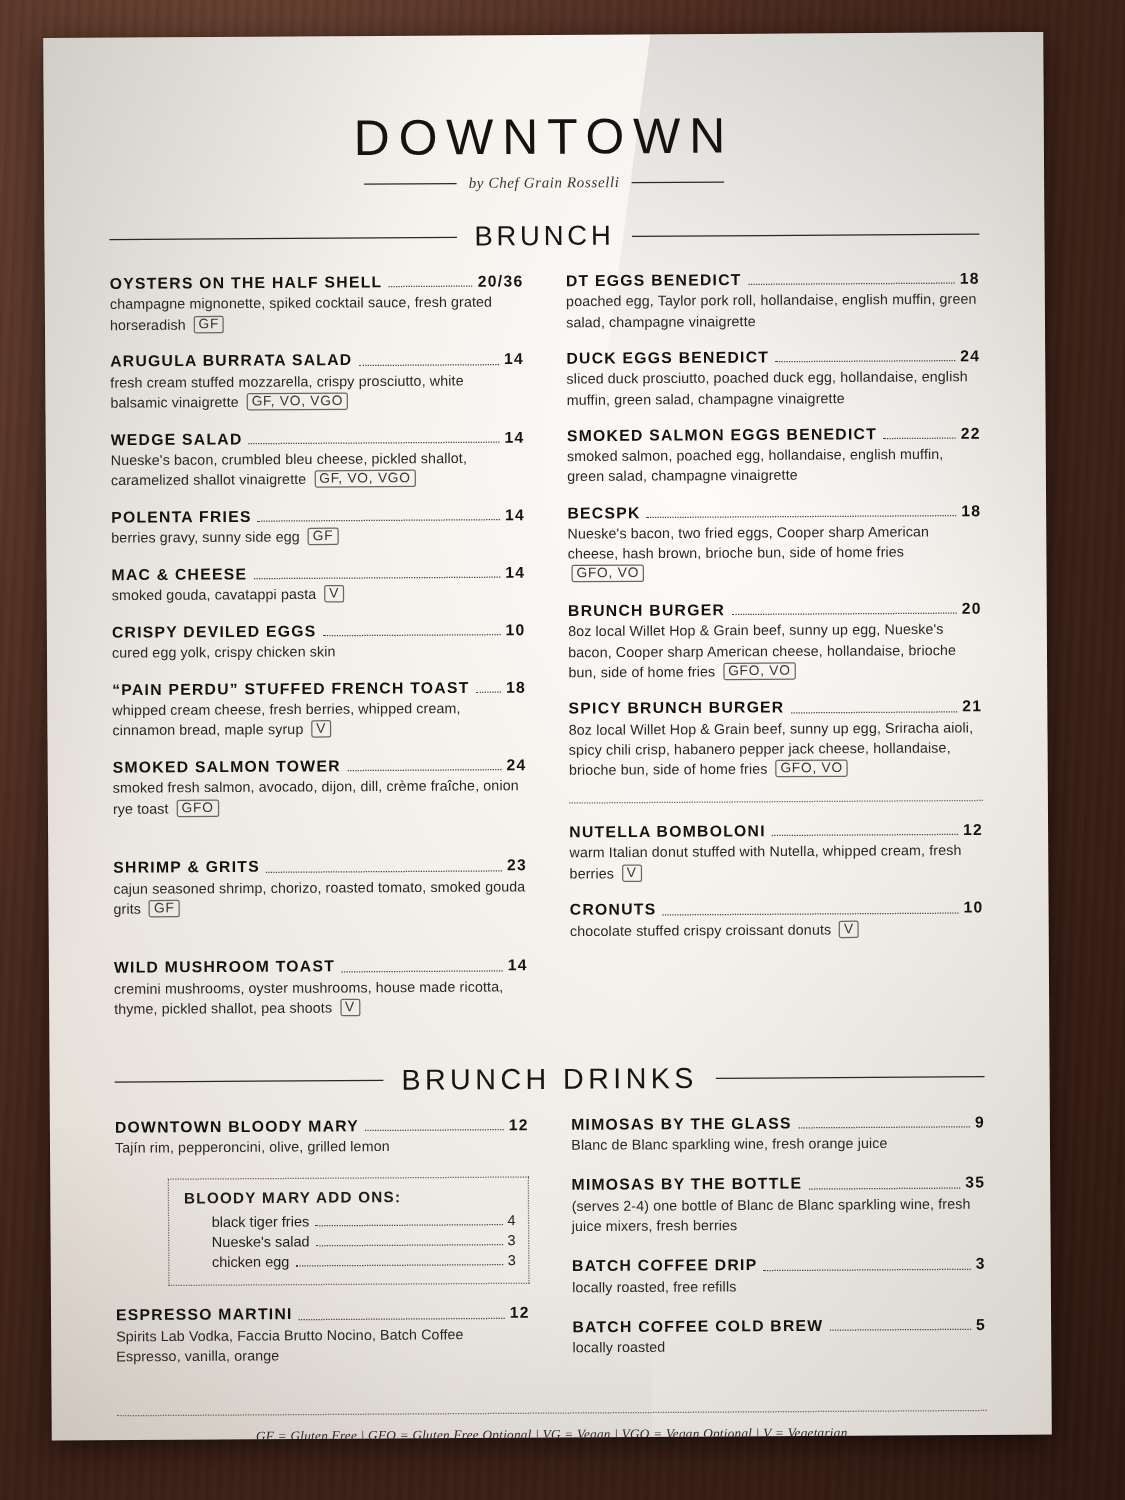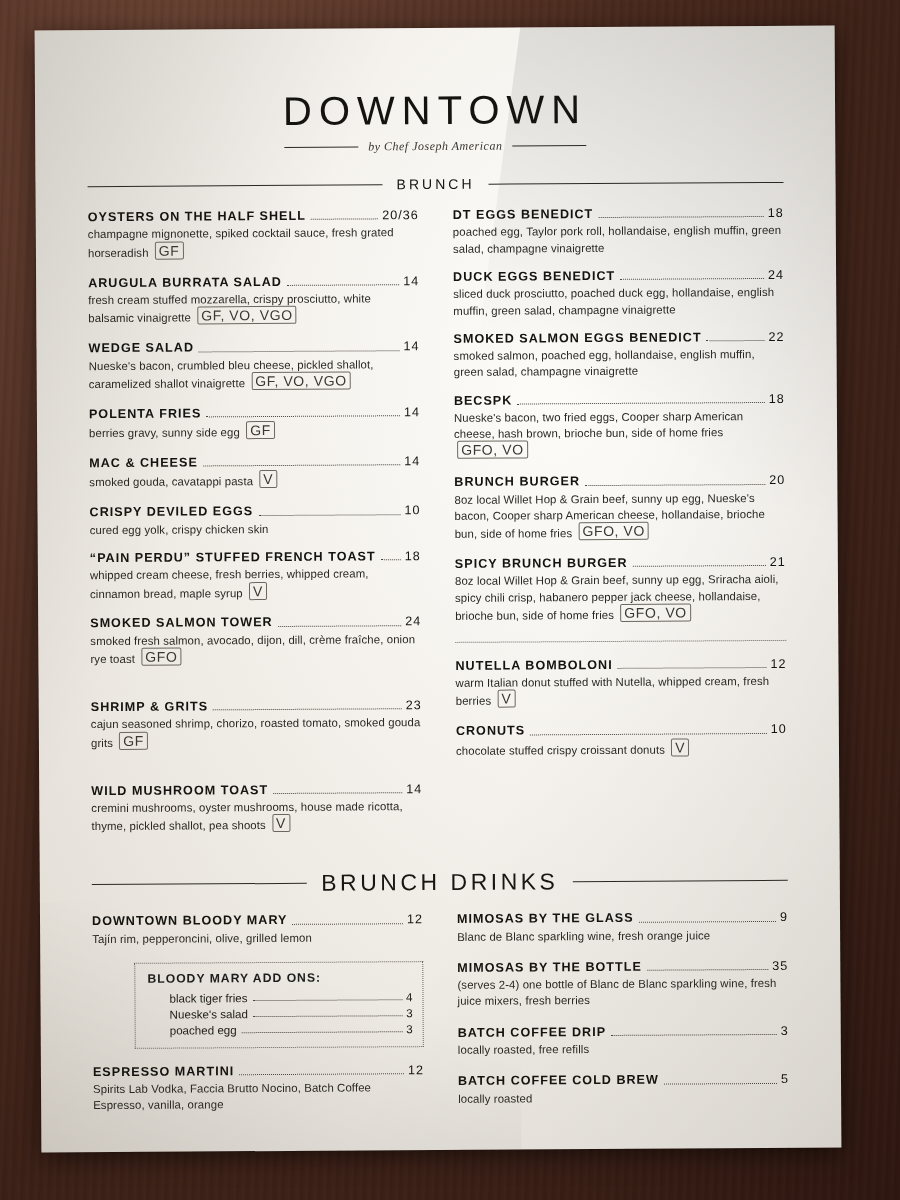--- a/index.html
+++ b/index.html
@@ -105,21 +105,21 @@
     align-items: center;
     gap: 14px;
     margin: 22px 0 16px 0;
   }
   .section-title .rule {
     flex: 1;
     height: 1px;
     background: #2a2824;
   }
   .section-title .label {
-    font-size: 14px;
+    font-size: 22px;
     letter-spacing: 3px;
     font-weight: 400;
     color: #171613;
     white-space: nowrap;
   }
   .section-title.big .label { font-size: 23px; letter-spacing: 3.5px; }
 
   
   .cols {
     display: flex;
@@ -139,30 +139,30 @@
     line-height: 1.15;
   }
   .item-head .nm { white-space: normal; }
   .item-head .dots {
     flex: 1;
     border-bottom: 1.5px dotted #4a453d;
     margin: 0 4px 3px 5px;
     min-width: 10px;
     height: 1px;
   }
-  .item-head .pr { font-weight: 400; }
+  .item-head .pr { font-weight: 700; }
   .item-desc {
     font-size: 11.4px;
     line-height: 1.42;
     color: #2a2823;
     margin-top: 2px;
     letter-spacing: .1px;
   }
   .tag {
-    font-size: 14px;
+    font-size: 11px;
     letter-spacing: .6px;
     color: #3a3731;
     border: 1px solid #6c675e;
     padding: 0px 3px;
     border-radius: 2px;
     margin-left: 3px;
     white-space: nowrap;
     position: relative;
     top: -1px;
   }
@@ -228,21 +228,21 @@
 <div class="menu-paper">
   <div class="crease-a"></div>
   <div class="crease-b"></div>
   <div class="crease-c"></div>
 
   <div class="content">
 
     <div class="brand">DOWNTOWN</div>
     <div class="brand-sub">
       <span class="rule"></span>
-      <span>by Chef Joseph American</span>
+      <span>by Chef Grain Rosselli</span>
       <span class="rule"></span>
     </div>
 
     <div class="section-title">
       <span class="rule"></span>
       <span class="label">BRUNCH</span>
       <span class="rule"></span>
     </div>
 
     <div class="cols">
@@ -492,21 +492,21 @@
             <span>black tiger fries</span>
             <span class="dots"></span>
             <span>4</span>
           </div>
           <div class="addon-row">
             <span>Nueske's salad</span>
             <span class="dots"></span>
             <span>3</span>
           </div>
           <div class="addon-row">
-            <span>poached egg</span>
+            <span>chicken egg</span>
             <span class="dots"></span>
             <span>3</span>
           </div>
         </div>
 
         <div class="drink">
           <div class="item-head">
             <span class="nm">ESPRESSO MARTINI</span>
             <span class="dots"></span>
             <span class="pr">12</span>

